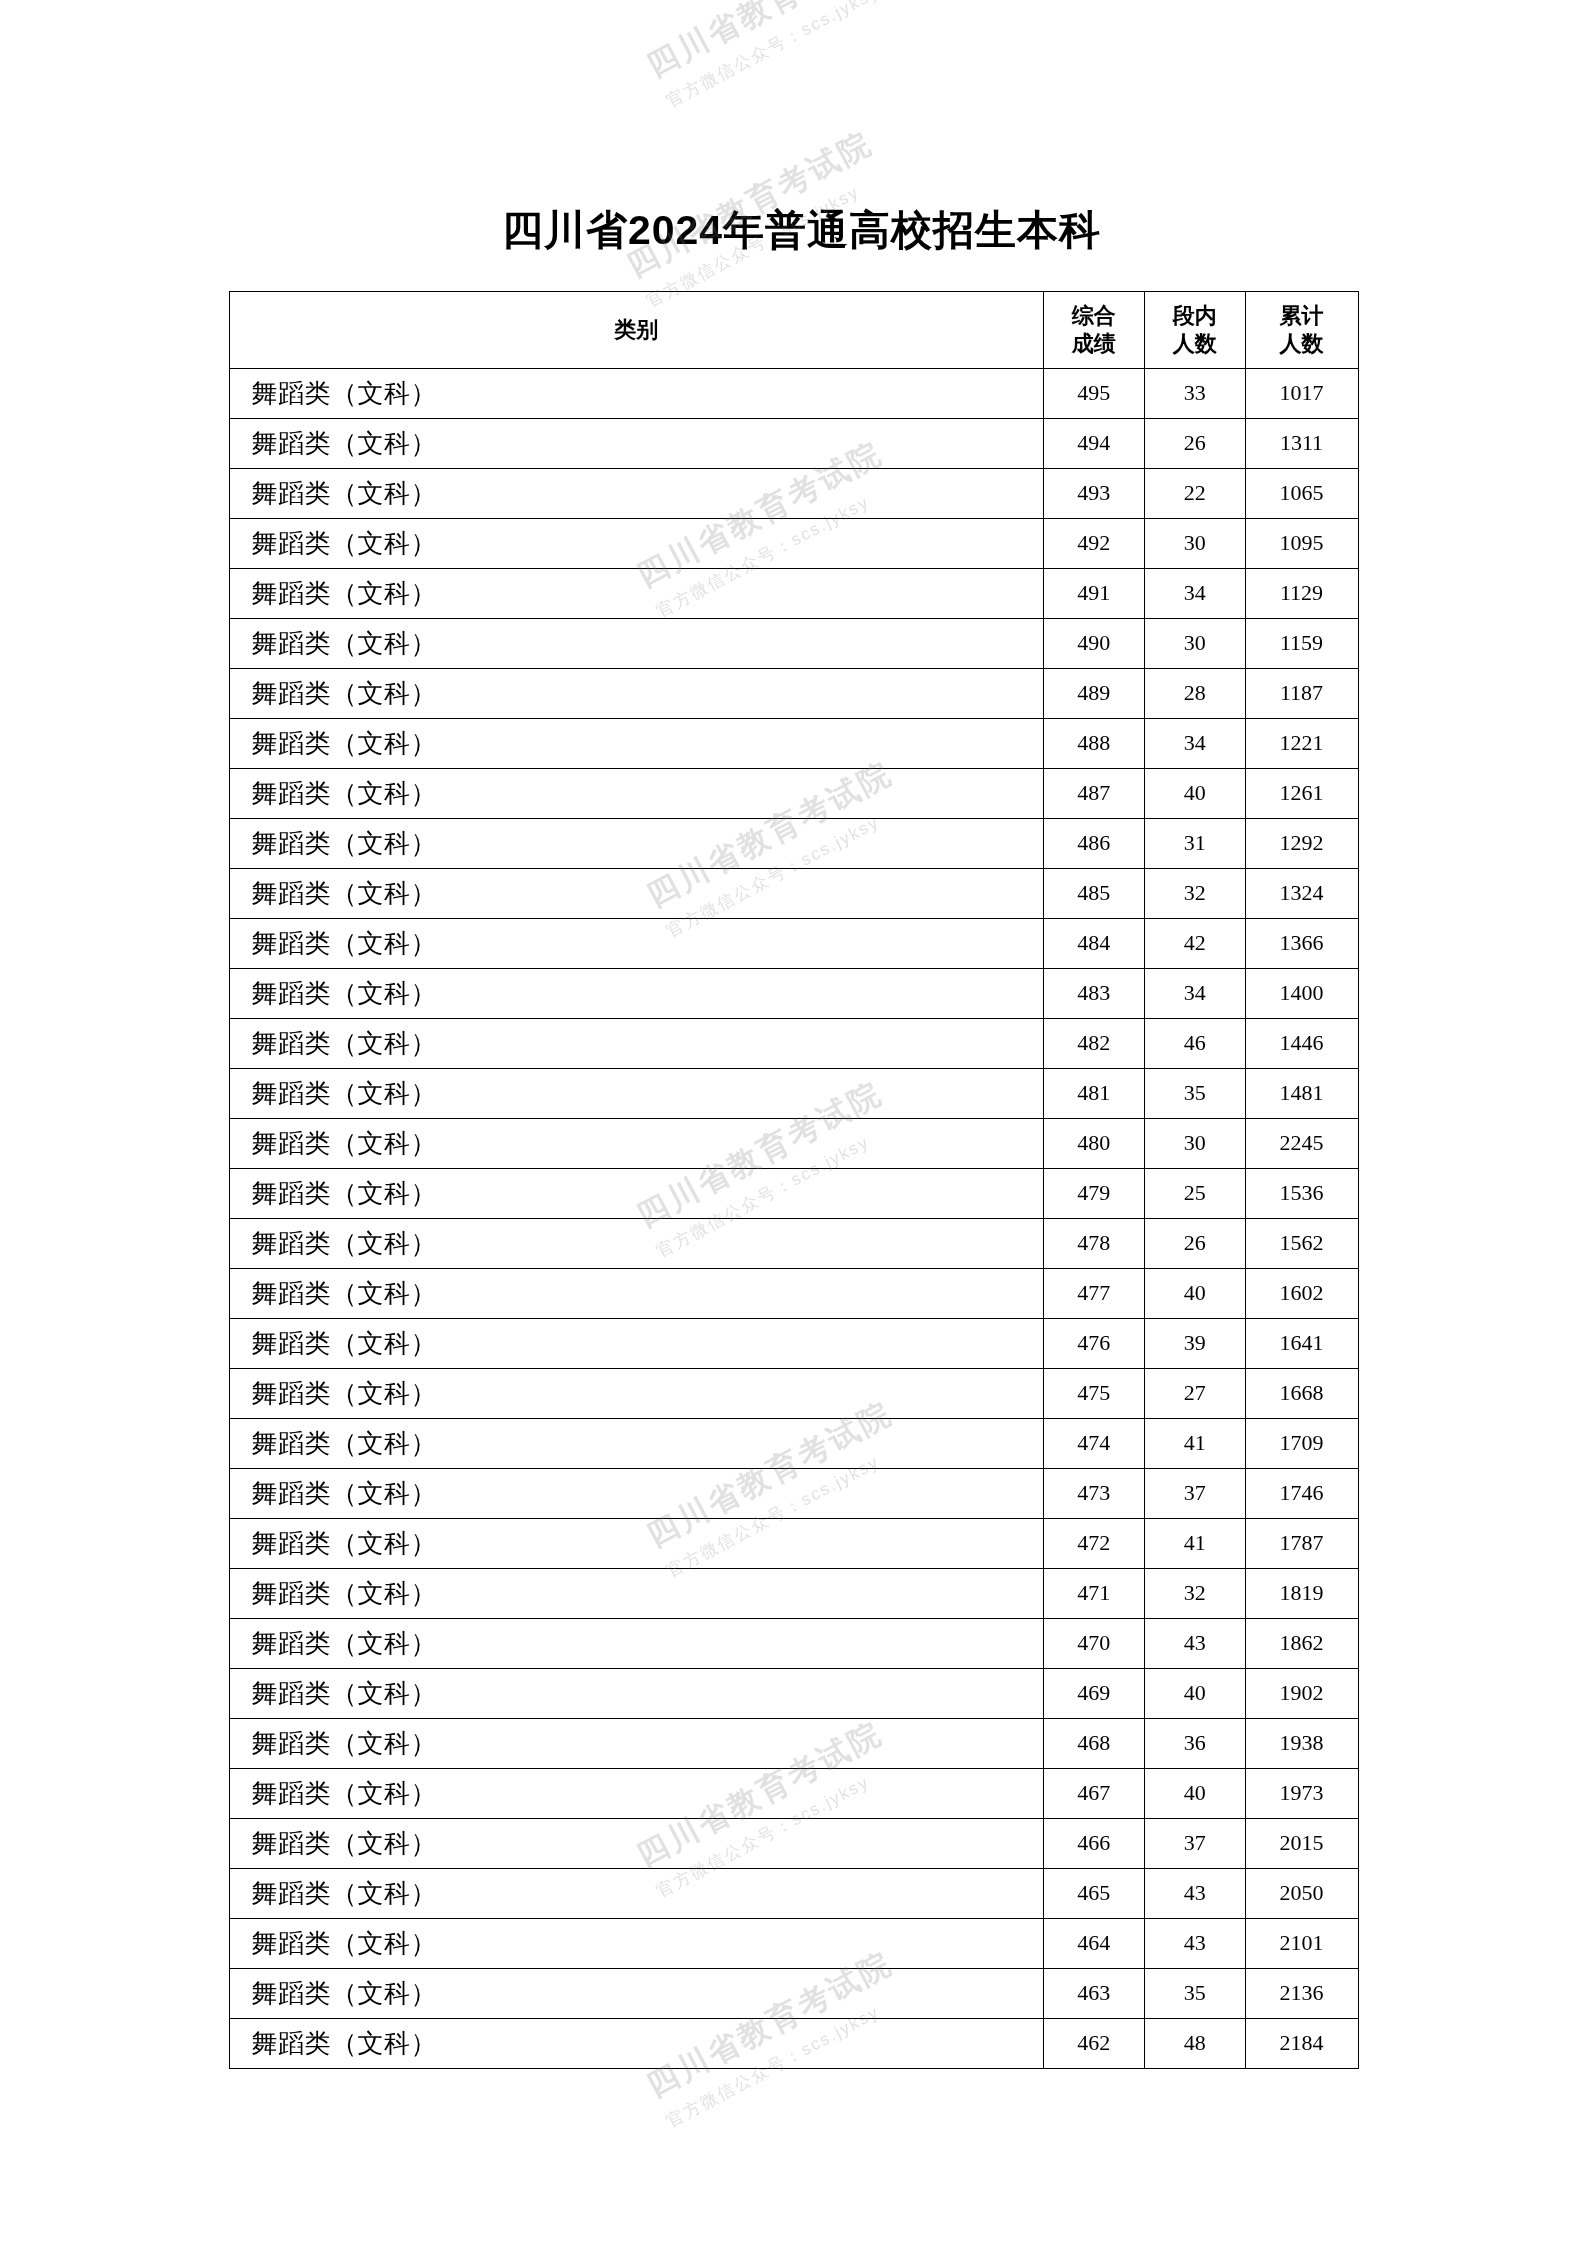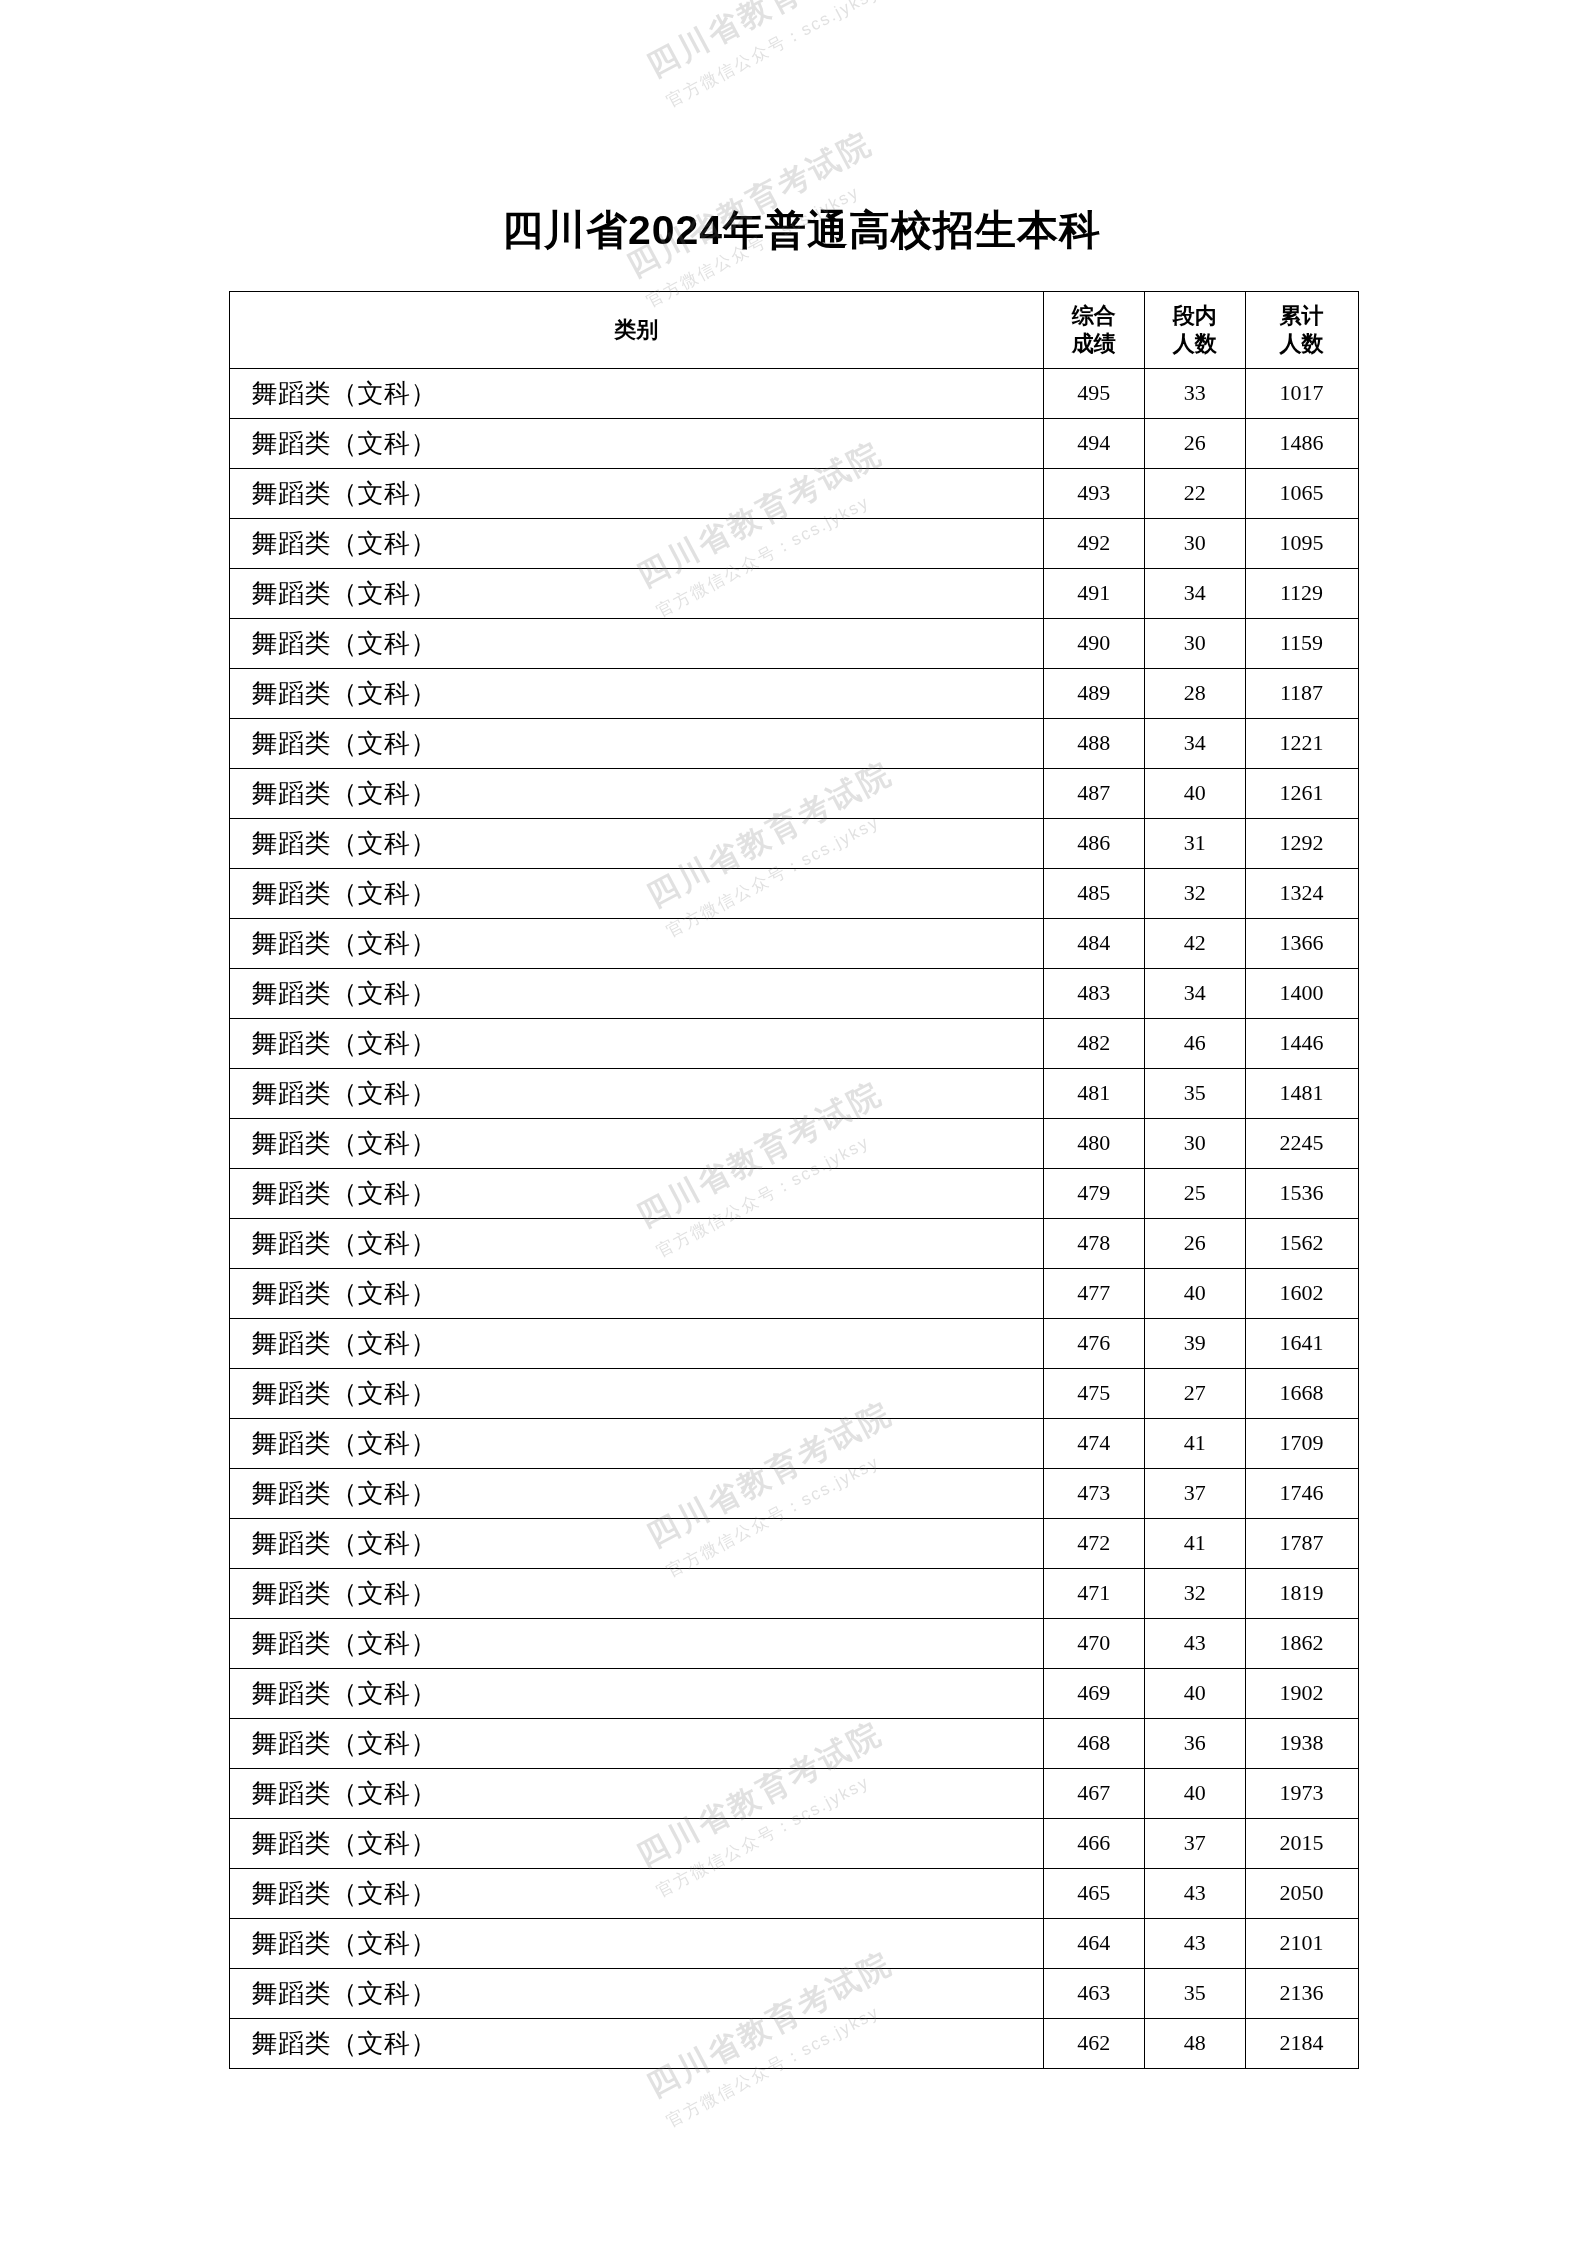--- a/index.html
+++ b/index.html
@@ -148,21 +148,21 @@
           <tr>
             <td class="cat">舞蹈类（文科）</td>
             <td class="num">495</td>
             <td class="num">33</td>
             <td class="num">1017</td>
           </tr>
           <tr>
             <td class="cat">舞蹈类（文科）</td>
             <td class="num">494</td>
             <td class="num">26</td>
-            <td class="num">1486</td>
+            <td class="num">1311</td>
           </tr>
           <tr>
             <td class="cat">舞蹈类（文科）</td>
             <td class="num">493</td>
             <td class="num">22</td>
             <td class="num">1065</td>
           </tr>
           <tr>
             <td class="cat">舞蹈类（文科）</td>
             <td class="num">492</td>

